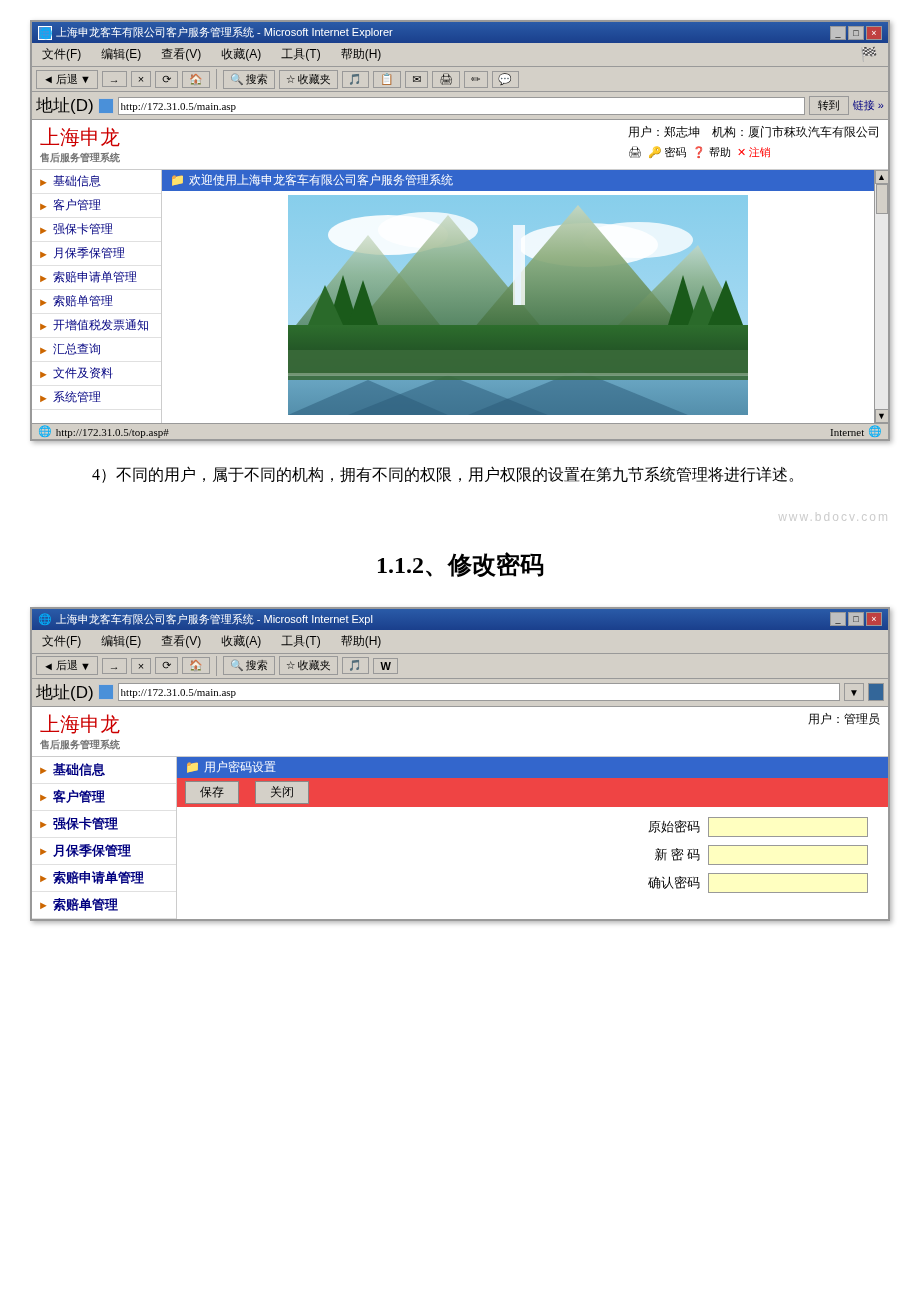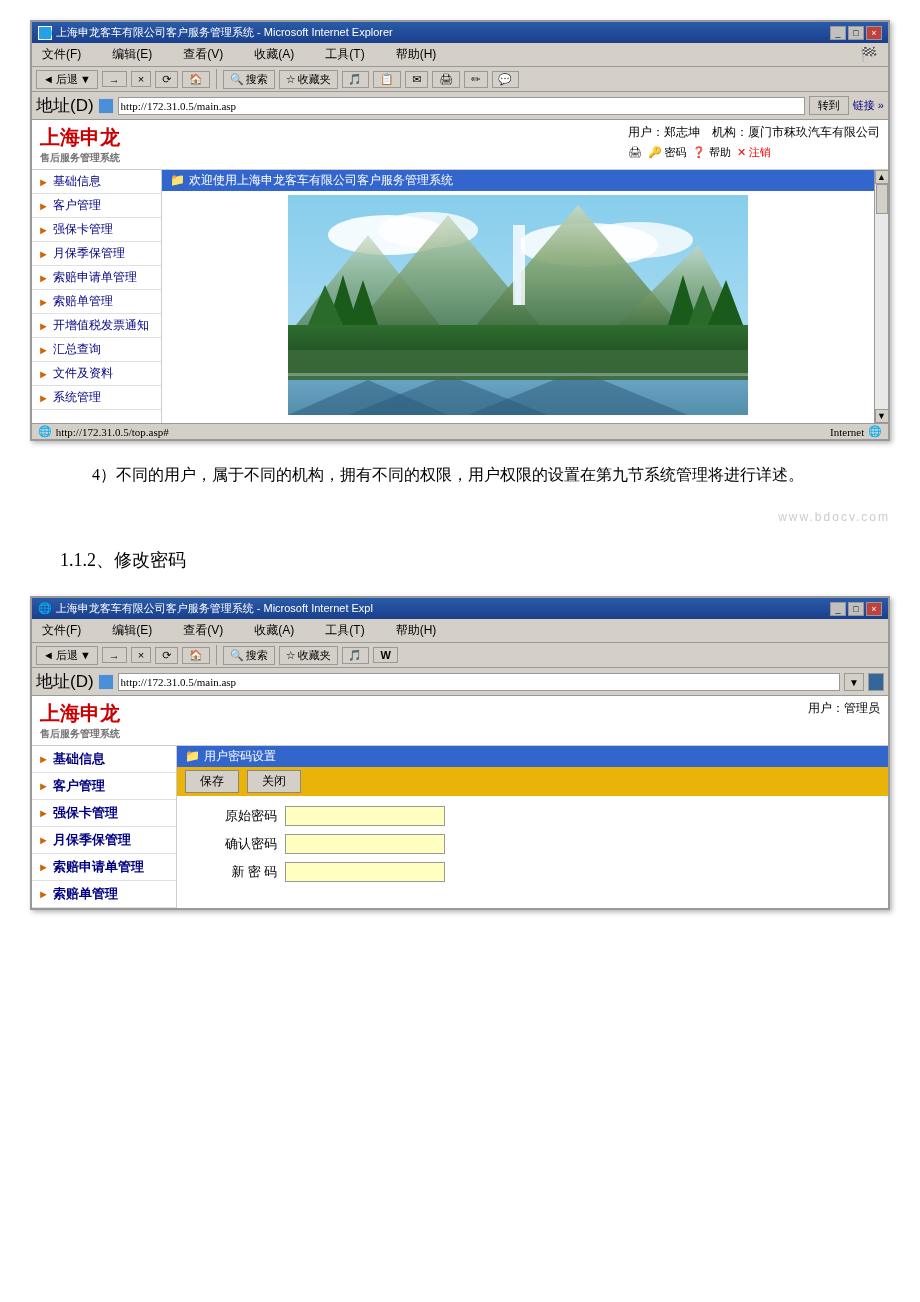--- a/index.html
+++ b/index.html
@@ -53,21 +53,21 @@
       align-items: center;
       justify-content: center;
       font-size: 9px;
       color: #000;
       cursor: pointer;
     }
     .browser-menubar {
       background: #d4d0c8;
       padding: 2px 4px;
       display: flex;
-      gap: 19px;
+      gap: 8px;
       font-size: 12px;
       font-family: Arial, sans-serif;
       border-bottom: 1px solid #999;
     }
     .browser-menubar span {
       padding: 1px 6px;
       cursor: pointer;
     }
     .browser-toolbar {
       background: #d4d0c8;
@@ -137,21 +137,21 @@
       background: #fff;
       padding: 4px 8px;
       display: flex;
       align-items: flex-start;
       justify-content: space-between;
       border-bottom: 1px solid #ccc;
     }
     .app-logo {
       color: #cc0000;
       font-size: 20px;
-      font-weight: bold;
+      font-weight: normal;
       font-family: "楷体", KaiTi, serif;
     }
     .app-subtitle {
       color: #737373;
       font-size: 10px;
       font-weight: bold;
       font-family: Liberation Mono, monospace;
     }
     .app-user-info {
       font-size: 12px;
@@ -238,23 +238,23 @@
       margin: 20px 30px;
       font-size: 16px;
       line-height: 1.8;
       font-family: SimSun, "宋体", serif;
     }
     .doc-text p {
       text-indent: 2em;
       margin-bottom: 8px;
     }
     .section-heading {
-      font-size: 18px;
-      font-weight: normal;
-      text-align: left;
+      font-size: 24px;
+      font-weight: bold;
+      text-align: center;
       margin: 20px 0 10px 0;
       font-family: SimSun, "宋体", serif;
     }
     .watermark {
       color: #ccc;
       font-size: 12px;
       text-align: right;
       letter-spacing: 2px;
       margin: 4px 0;
       font-family: Arial, sans-serif;
@@ -272,43 +272,43 @@
     .pwd-dialog-header {
       background: #3366cc;
       color: #fff;
       font-size: 12px;
       padding: 2px 8px;
       display: flex;
       align-items: center;
       gap: 4px;
     }
     .pwd-dialog-toolbar {
-      background: #eab308;
+      background: #ef4444;
       padding: 3px 8px;
       display: flex;
-      gap: 8px;
+      gap: 16px;
     }
     .pwd-dialog-btn {
       background: #d4d0c8;
       border: 1px solid #888;
       padding: 2px 14px;
       font-size: 12px;
       cursor: pointer;
       font-family: SimSun, serif;
     }
     .pwd-form {
       padding: 10px 20px;
       display: flex;
       flex-direction: column;
       gap: 8px;
     }
     .pwd-row {
       display: flex;
       align-items: center;
-      justify-content: flex-start;
+      justify-content: flex-end;
       gap: 8px;
     }
     .pwd-label {
       font-size: 13px;
       width: 80px;
       text-align: right;
     }
     .pwd-input {
       width: 160px;
       height: 20px;
@@ -710,24 +710,24 @@
         <button class="pwd-dialog-btn">保存</button>
         <button class="pwd-dialog-btn">关闭</button>
       </div>
 
       <div class="pwd-form">
         <div class="pwd-row">
           <label class="pwd-label">原始密码</label>
           <input class="pwd-input" type="password" style="">
         </div>
         <div class="pwd-row">
+          <label class="pwd-label">新 密 码</label>
+          <input class="pwd-input" type="password" style="">
+        </div>
+        <div class="pwd-row">
           <label class="pwd-label">确认密码</label>
           <input class="pwd-input" type="password" style="">
         </div>
-        <div class="pwd-row">
-          <label class="pwd-label">新 密 码</label>
-          <input class="pwd-input" type="password" style="">
-        </div>
       </div>
     </div>
   </div>
 
 </div>
 
 </body></html>

